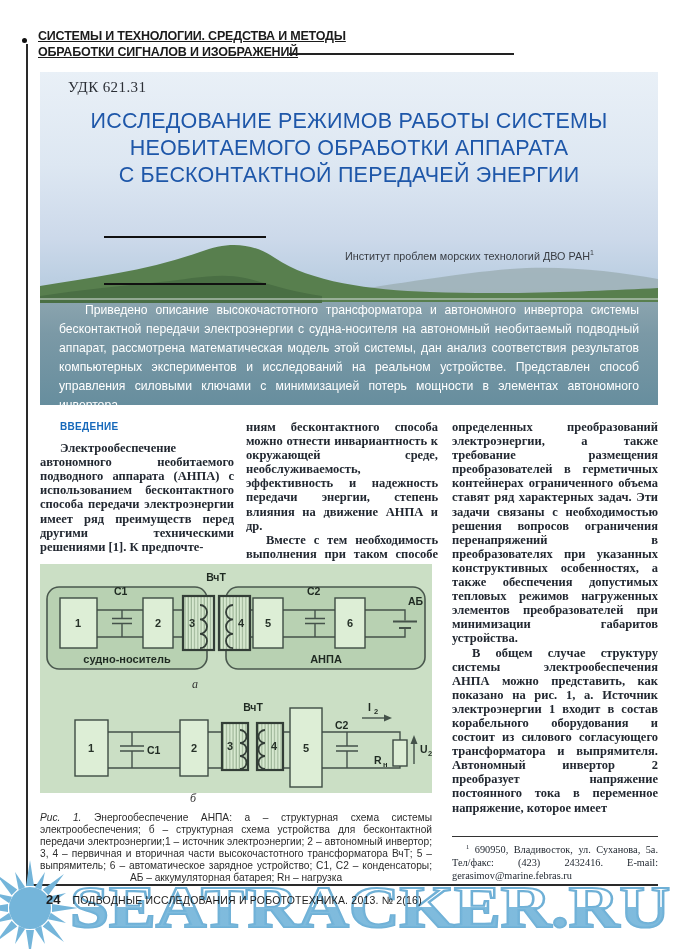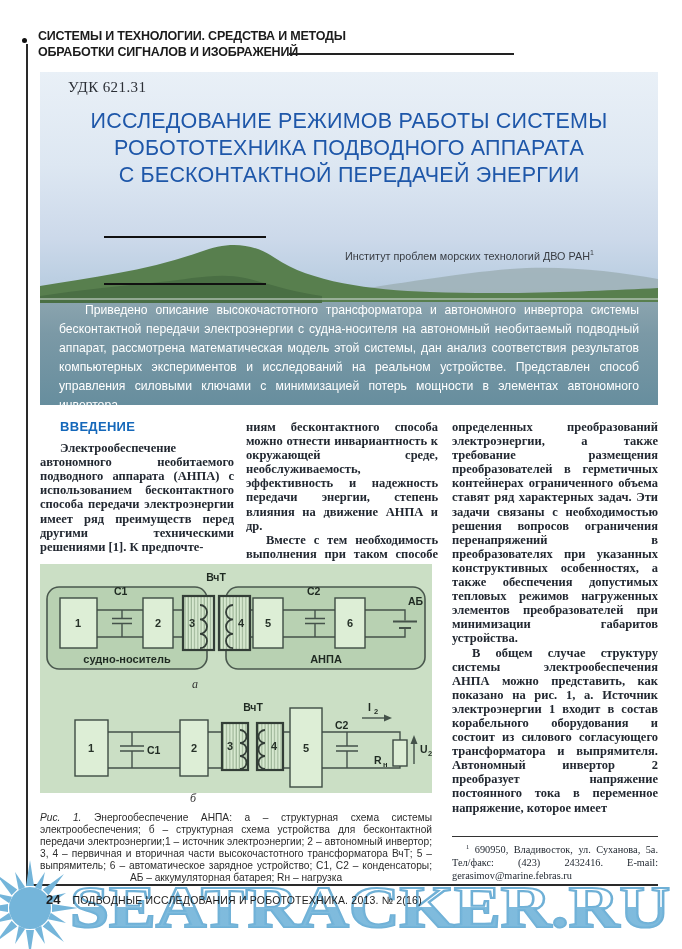--- a/index.html
+++ b/index.html
@@ -2,21 +2,21 @@
 <html><head>
 <meta charset="utf-8">
 <style>
   html,body{margin:0;padding:0;background:#888;}
   .page{position:relative;width:682px;height:949px;background:#ffffff;overflow:hidden;
         font-family:"Liberation Serif",serif;}
   
   .bullet{position:absolute;left:22px;top:38px;width:5px;height:5px;border-radius:50%;background:#111;}
   .vline{position:absolute;left:26px;top:44px;width:1.5px;height:840px;background:#2a2a2a;}
   .kicker{position:absolute;left:38px;top:28px;font-family:"Liberation Sans",sans-serif;
-          font-weight:bold;font-size:12.5px;line-height:16px;color:#1b1b1b;letter-spacing:-0.2px;}
+          font-weight:bold;font-size:12.5px;line-height:16px;color:#1b1b1b;letter-spacing:-0.2px;text-decoration:underline;}
   .kicker-rule{position:absolute;left:289px;top:53px;width:225px;height:1.5px;background:#222;}
   .bottom-rule{position:absolute;left:26px;top:884px;width:632px;height:1.5px;background:#2a2a2a;}
   
   .photo{position:absolute;left:40px;top:72px;width:618px;height:333px;
          background:linear-gradient(180deg,#e9f0f7 0%,#dde7f2 28%,#ccd9ea 50%,#bccfe2 62%,#b4c9dd 68%);}
   .scene{position:absolute;left:0;top:0;}
   .udc{position:absolute;left:28px;top:7px;font-size:15px;color:#2b2f36;letter-spacing:0.4px;}
   .title{position:absolute;left:0;top:36px;width:100%;margin:0;text-align:center;
          font-family:"Liberation Sans",sans-serif;font-weight:normal;font-size:21.5px;
          line-height:27px;color:#1e57a9;letter-spacing:0.2px;}
@@ -31,21 +31,21 @@
             font-family:"Liberation Sans",sans-serif;font-size:12.2px;line-height:19px;
             color:#ffffff;text-align:justify;text-indent:26px;}
   
   .col{position:absolute;top:420px;font-size:12.5px;line-height:14.1px;color:#222831;
        text-align:justify;overflow:hidden;}
   .col1{left:40px;width:194px;height:144px;}
   .col2{left:246px;width:192px;height:144px;}
   .col3{left:452px;width:206px;height:412px;}
   .col p{margin:0;text-indent:20px;font-weight:bold;}
   .col p.noindent{text-indent:0;}
-  .intro-heading{font-family:"Liberation Sans",sans-serif;font-weight:bold;font-size:13px;
+  .intro-heading{font-family:"Liberation Sans",sans-serif;font-weight:bold;font-size:10px;
                  color:#1568ba;margin:0 0 7px 20px;letter-spacing:0.3px;}
   
   .figure{position:absolute;left:40px;top:564px;width:392px;height:229px;background:#cbdfc5;}
   .fig-svg .container{fill:#b8d1b2;stroke:#4a584e;stroke-width:1.6;}
   .fig-svg .box{fill:#ddeed6;stroke:#3e4c44;stroke-width:1.4;}
   .fig-svg .hbox{fill:url(#hatch);stroke:#333e37;stroke-width:2.2;}
   .fig-svg .wire{stroke:#44524a;stroke-width:1.4;fill:none;}
   .fig-svg .coil{stroke:#333e37;stroke-width:1.8;fill:none;}
   .fig-svg .ah{fill:#44524a;stroke:none;}
   .fig-svg .dlabel{font-family:"Liberation Sans",sans-serif;font-weight:bold;font-size:10.5px;fill:#1f2a22;}
@@ -98,21 +98,21 @@
       <path d="M280,224 C340,214 420,201 470,197 C520,193 575,199 618,207 L618,226 L280,226 Z" fill="#9db0b6" opacity="0.85"></path>
       <path d="M0,214 C50,206 110,198 160,180 C190,168 215,172 235,186 C270,210 330,218 390,220 C470,223 560,219 618,216 L618,230 L0,230 Z" fill="#587f4e"></path>
       <path d="M0,224 C40,218 80,214 120,210 C150,207 180,200 205,206 C230,212 252,220 282,224 L282,231 L0,231 Z" fill="#4a6f44"></path>
       <rect x="0" y="226" width="618" height="2" fill="#cfd8d6" opacity="0.55"></rect>
     </svg>
 
     <div class="udc">УДК 621.31</div>
 
     <h1 class="title">
       <div>ИССЛЕДОВАНИЕ РЕЖИМОВ РАБОТЫ СИСТЕМЫ</div>
-      <div>РОБОТОТЕХНИКА ПОДВОДНОГО АППАРАТА</div>
+      <div>НЕОБИТАЕМОГО ОБРАБОТКИ АППАРАТА</div>
       <div>С БЕСКОНТАКТНОЙ ПЕРЕДАЧЕЙ ЭНЕРГИИ</div>
     </h1>
 
     <div class="authors-rule r1"></div>
     <div class="authors-rule r2"></div>
 
     <div class="affiliation">
       <span>Институт проблем морских технологий ДВО РАН</span><sup>1</sup>
     </div>
 

